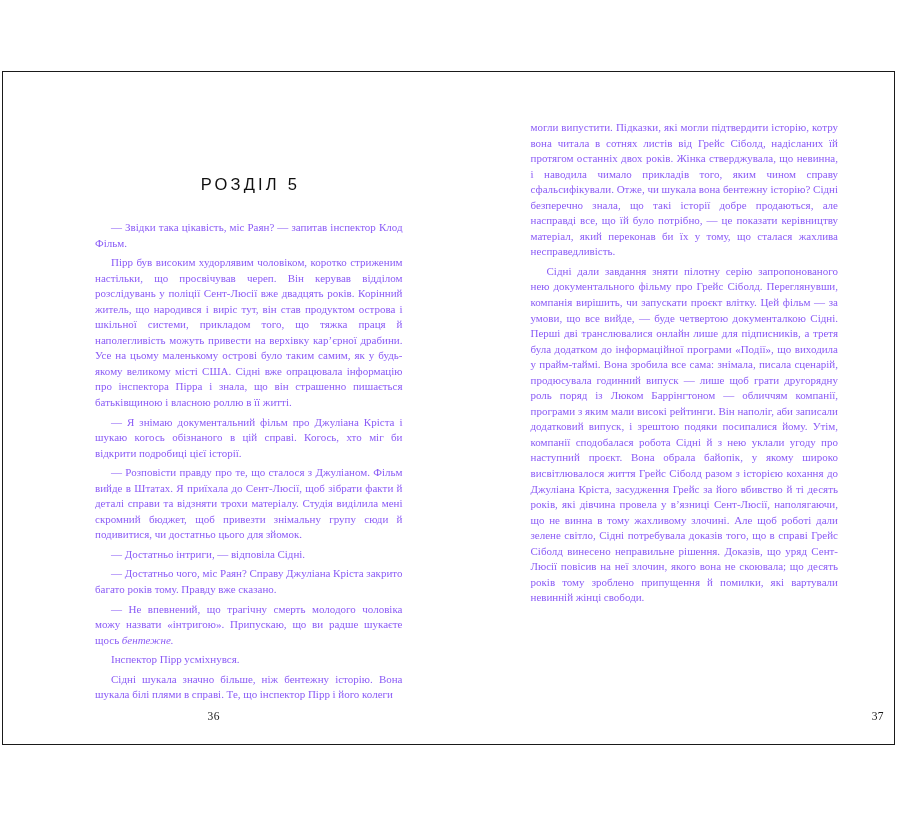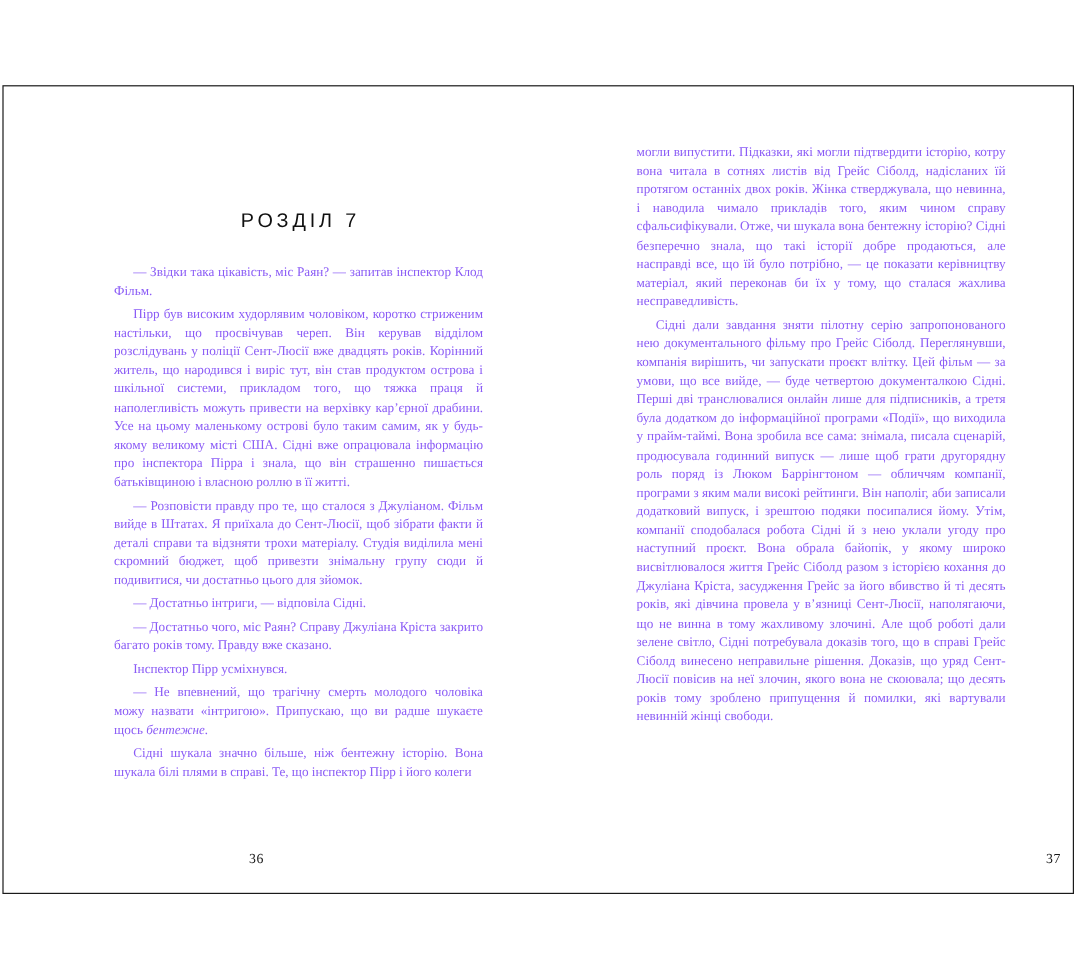--- a/index.html
+++ b/index.html
@@ -89,30 +89,31 @@
 
   .col-body { flex: 1 1 auto; }
 </style>
 </head>
 <body>
 
 <div class="page-frame">
   <div class="spread">
 
     <div class="page page-left">
-      <h1 class="chapter-heading">РОЗДІЛ 7</h1>
+      <h1 class="chapter-heading">РОЗДІЛ 5</h1>
 
       <div class="col-body body-text">
         <p>— Звідки така цікавість, міс Раян? — запитав інспектор Клод Фільм.</p>
         <p>Пірр був високим худорлявим чоловіком, коротко стриженим настільки, що просвічував череп. Він керував відділом розслідувань у поліції Сент-Люсії вже двадцять років. Корінний житель, що народився і виріс тут, він став продуктом острова і шкільної системи, прикладом того, що тяжка праця й наполегливість можуть привести на верхівку кар’єрної драбини. Усе на цьому маленькому острові було таким самим, як у будь-якому великому місті США. Сідні вже опрацювала інформацію про інспектора Пірра і знала, що він страшенно пишається батьківщиною і власною роллю в її житті.</p>
+        <p>— Я знімаю документальний фільм про Джуліана Кріста і шукаю когось обізнаного в цій справі. Когось, хто міг би відкрити подробиці цієї історії.</p>
         <p>— Розповісти правду про те, що сталося з Джуліаном. Фільм вийде в Штатах. Я приїхала до Сент-Люсії, щоб зібрати факти й деталі справи та відзняти трохи матеріалу. Студія виділила мені скромний бюджет, щоб привезти знімальну групу сюди й подивитися, чи достатньо цього для зйомок.</p>
         <p>— Достатньо інтриги, — відповіла Сідні.</p>
         <p>— Достатньо чого, міс Раян? Справу Джуліана Кріста закрито багато років тому. Правду вже сказано.</p>
+        <p><span>— Не впевнений, що трагічну смерть молодого чоловіка можу назвати «інтригою». Припускаю, що ви радше шукаєте щось </span><i>бентежне.</i></p>
         <p>Інспектор Пірр усміхнувся.</p>
-        <p><span>— Не впевнений, що трагічну смерть молодого чоловіка можу назвати «інтригою». Припускаю, що ви радше шукаєте щось </span><i>бентежне.</i></p>
         <p>Сідні шукала значно більше, ніж бентежну історію. Вона шукала білі плями в справі. Те, що інспектор Пірр і його колеги</p>
       </div>
 
       <div class="folio">36</div>
     </div>
 
     <div class="page page-right">
       <div class="col-body body-text">
         <p class="no-indent">могли випустити. Підказки, які могли підтвердити історію, котру вона читала в сотнях листів від Грейс Сіболд, надісланих їй протягом останніх двох років. Жінка стверджувала, що невинна, і наводила чимало прикладів того, яким чином справу сфальсифікували. Отже, чи шукала вона бентежну історію? Сідні безперечно знала, що такі історії добре продаються, але насправді все, що їй було потрібно, — це показати керівництву матеріал, який переконав би їх у тому, що сталася жахлива несправедливість.</p>
         <p>Сідні дали завдання зняти пілотну серію запропонованого нею документального фільму про Грейс Сіболд. Переглянувши, компанія вирішить, чи запускати проєкт влітку. Цей фільм — за умови, що все вийде, — буде четвертою документалкою Сідні. Перші дві транслювалися онлайн лише для підписників, а третя була додатком до інформаційної програми «Події», що виходила у прайм-таймі. Вона зробила все сама: знімала, писала сценарій, продюсувала годинний випуск — лише щоб грати другорядну роль поряд із Люком Баррінгтоном — обличчям компанії, програми з яким мали високі рейтинги. Він наполіг, аби записали додатковий випуск, і зрештою подяки посипалися йому. Утім, компанії сподобалася робота Сідні й з нею уклали угоду про наступний проєкт. Вона обрала байопік, у якому широко висвітлювалося життя Грейс Сіболд разом з історією кохання до Джуліана Кріста, засудження Грейс за його вбивство й ті десять років, які дівчина провела у в’язниці Сент-Люсії, наполягаючи, що не винна в тому жахливому злочині. Але щоб роботі дали зелене світло, Сідні потребувала доказів того, що в справі Грейс Сіболд винесено неправильне рішення. Доказів, що уряд Сент-Люсії повісив на неї злочин, якого вона не скоювала; що десять років тому зроблено припущення й помилки, які вартували невинній жінці свободи.</p>

